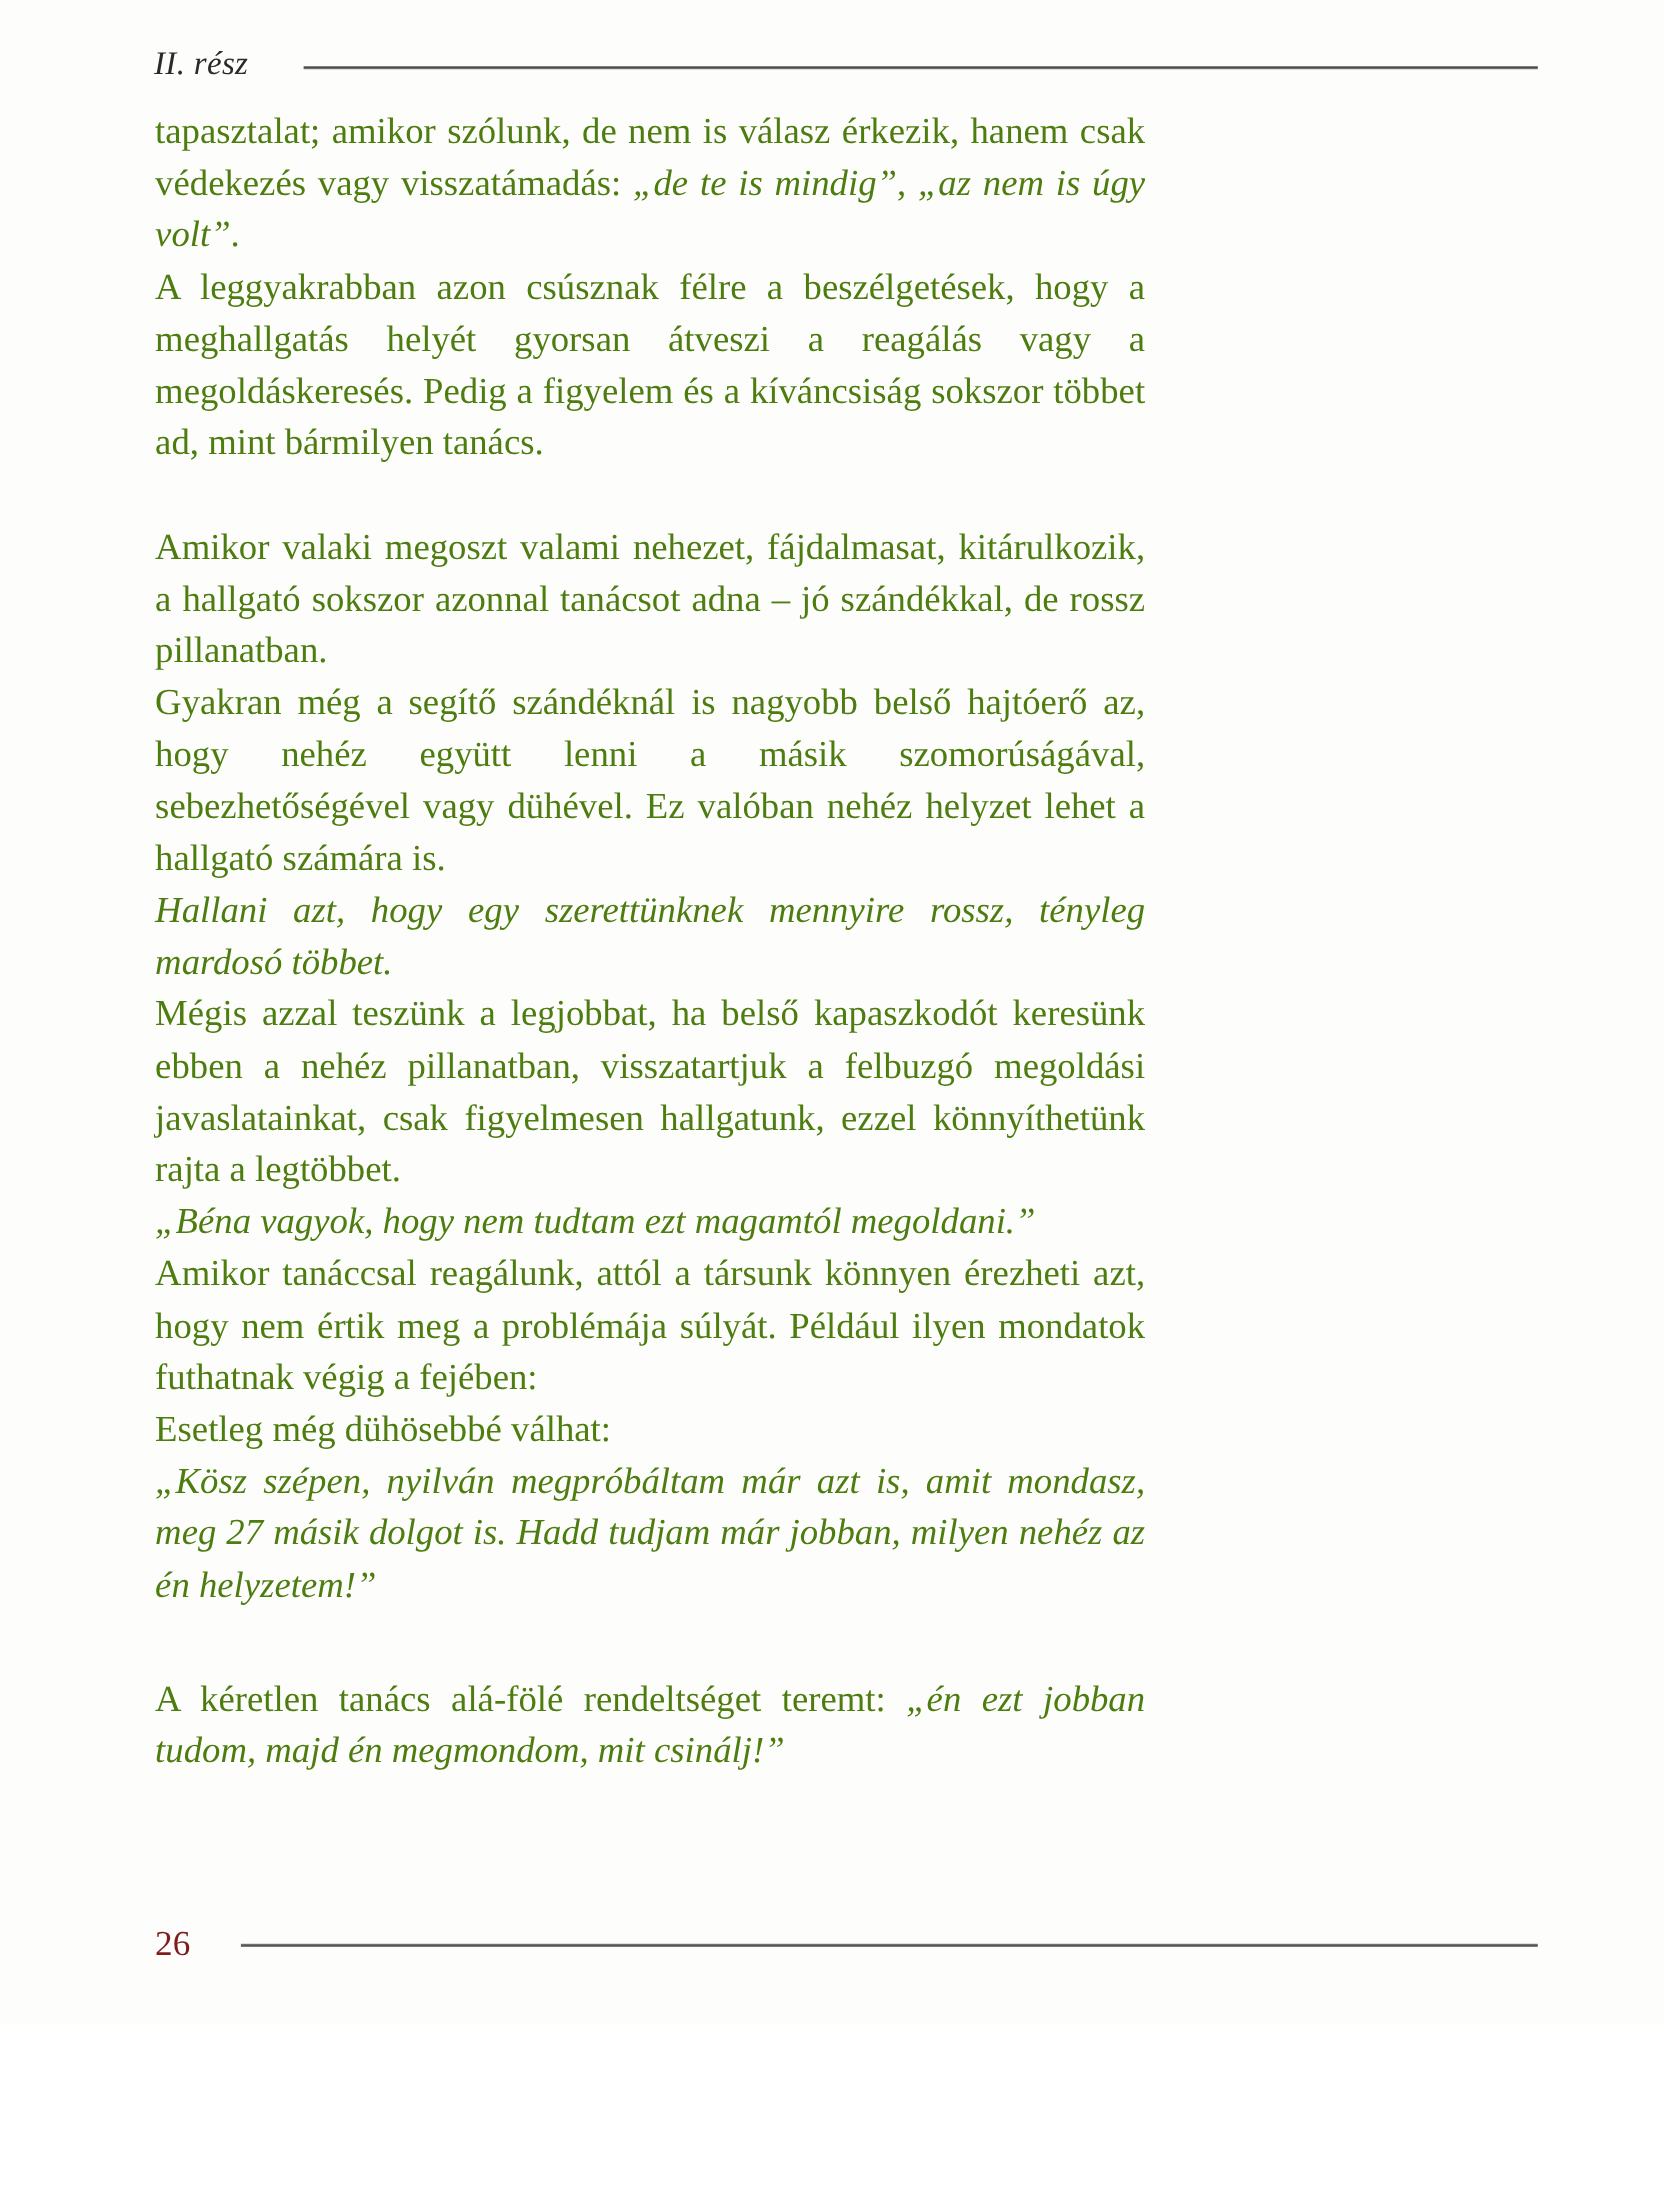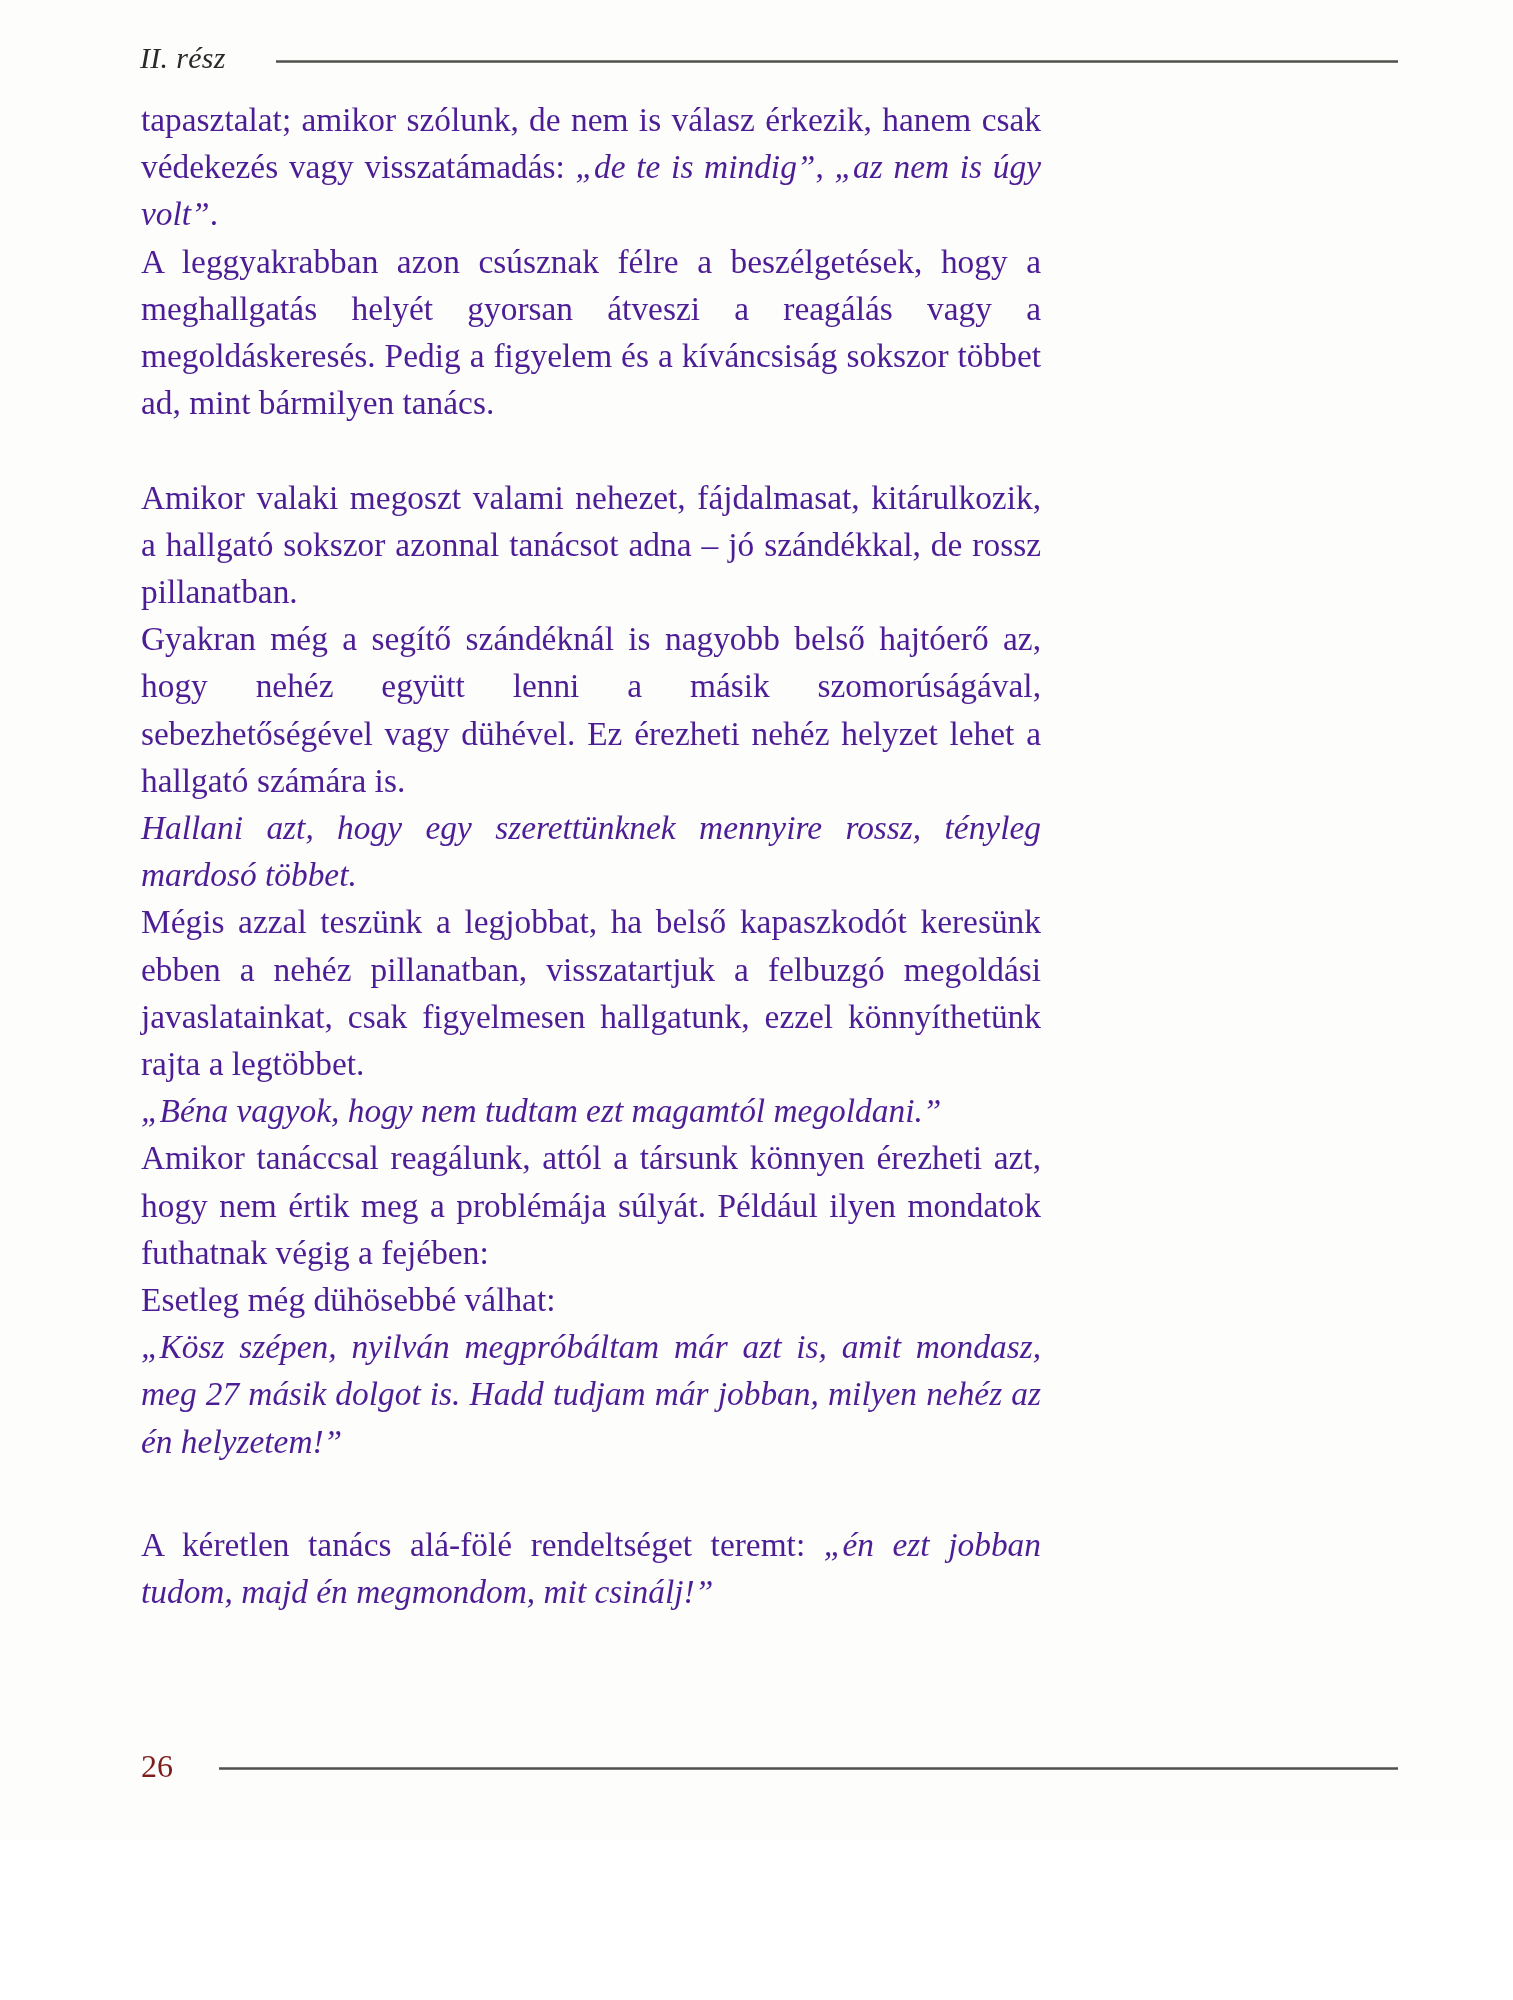--- a/index.html
+++ b/index.html
@@ -52,21 +52,21 @@
   
   .column {
     position: absolute;
     top: 96px;
     left: 141px;
     width: 900px;
     font-size: 33.4px;
     line-height: 47.2px;
     text-align: justify;
     text-justify: inter-word;
-    color: #4c1d95;
+    color: #4d7c0f;
   }
 
   .para {
     margin: 0;
     text-align: justify;
     font-stretch: condensed;
   }
   .para::after {
     content: "";
     display: inline-block;
@@ -118,21 +118,21 @@
   <div class="column">
 
     <p class="para no-stretch"><span>tapasztalat; amikor szólunk, de nem is válasz érkezik, hanem csak védekezés vagy visszatámadás: </span><span class="it">„de te is mindig”</span><span>, </span><span class="it">„az nem is úgy volt”</span><span>.</span></p>
 
     <p class="para no-stretch">A leggyakrabban azon csúsznak félre a beszélgetések, hogy a meghallgatás helyét gyorsan átveszi a reagálás vagy a megoldáskeresés. Pedig a figyelem és a kíváncsiság sokszor többet ad, mint bármilyen tanács.</p>
 
     <div class="gap"></div>
 
     <p class="para no-stretch">Amikor valaki megoszt valami nehezet, fájdalmasat, kitárulkozik, a hallgató sokszor azonnal tanácsot adna – jó szándékkal, de rossz pillanatban.</p>
 
-    <p class="para no-stretch">Gyakran még a segítő szándéknál is nagyobb belső hajtóerő az, hogy nehéz együtt lenni a másik szomorúságával, sebezhetőségével vagy dühével. Ez érezheti nehéz helyzet lehet a hallgató számára is.</p>
+    <p class="para no-stretch">Gyakran még a segítő szándéknál is nagyobb belső hajtóerő az, hogy nehéz együtt lenni a másik szomorúságával, sebezhetőségével vagy dühével. Ez valóban nehéz helyzet lehet a hallgató számára is.</p>
 
     <p class="para no-stretch it">Hallani azt, hogy egy szerettünknek mennyire rossz, tényleg mardosó többet.</p>
 
     <p class="para no-stretch">Mégis azzal teszünk a legjobbat, ha belső kapaszkodót keresünk ebben a nehéz pillanatban, visszatartjuk a felbuzgó megoldási javaslatainkat, csak figyelmesen hallgatunk, ezzel könnyíthetünk rajta a legtöbbet.</p>
 
     <p class="para no-stretch it">„Béna vagyok, hogy nem tudtam ezt magamtól megoldani.”</p>
 
     <p class="para no-stretch">Amikor tanáccsal reagálunk, attól a társunk könnyen érezheti azt, hogy nem értik meg a problémája súlyát. Például ilyen mondatok futhatnak végig a fejében:</p>
 
     <p class="para no-stretch">Esetleg még dühösebbé válhat:</p>

